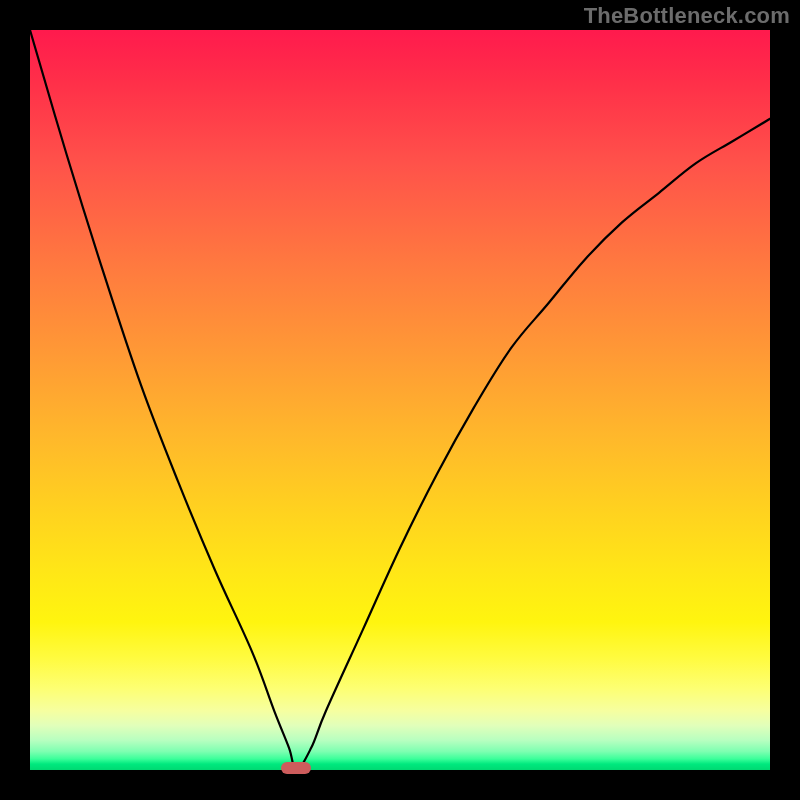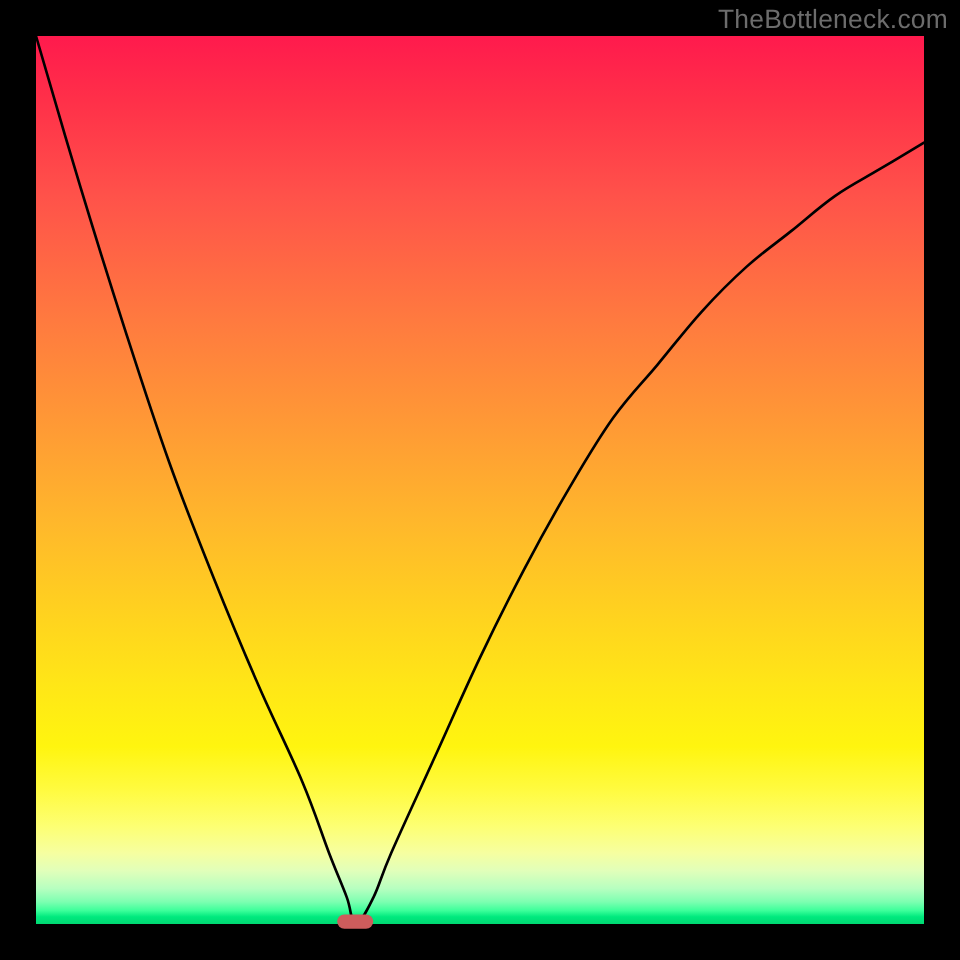--- a/index.html
+++ b/index.html
@@ -45,21 +45,21 @@
       #00e97e 99.2%,
       #00d972 100%
     );
   }
   .watermark {
     position: absolute;
     top: 3px;
     right: 10px;
     color: #6c6c6c;
     font-size: 22px;
-    font-weight: 400;
+    font-weight: 700;
     letter-spacing: 0.2px;
     user-select: none;
   }
   svg.curve {
     position: absolute;
     left: 0;
     top: 0;
     width: 740px;
     height: 740px;
     overflow: visible;

